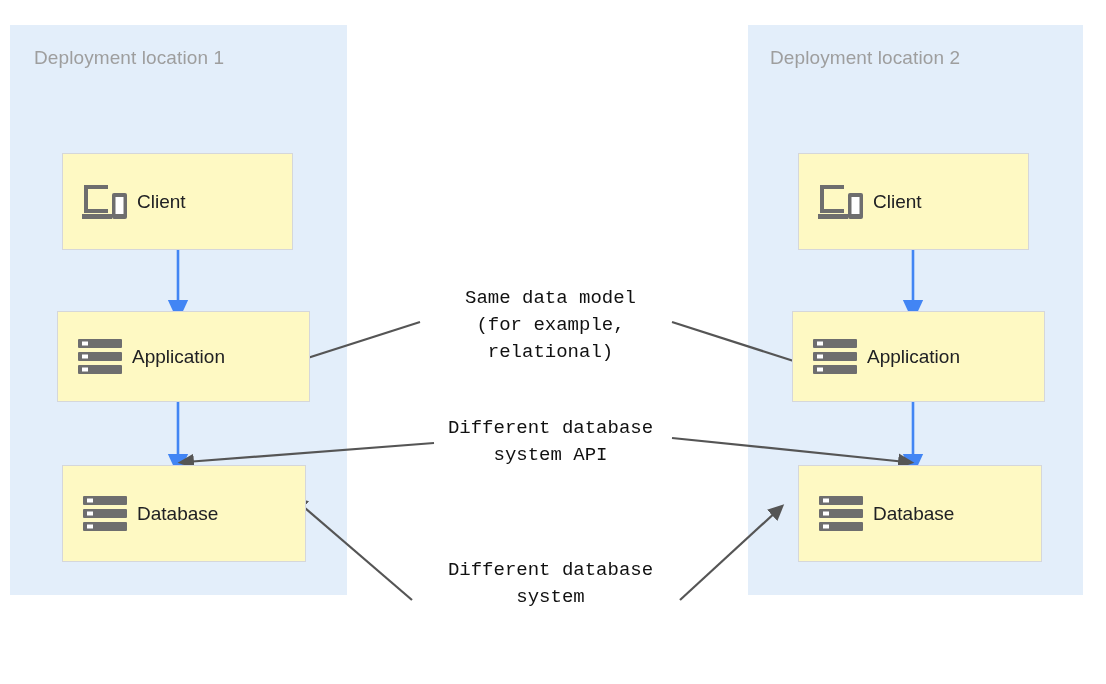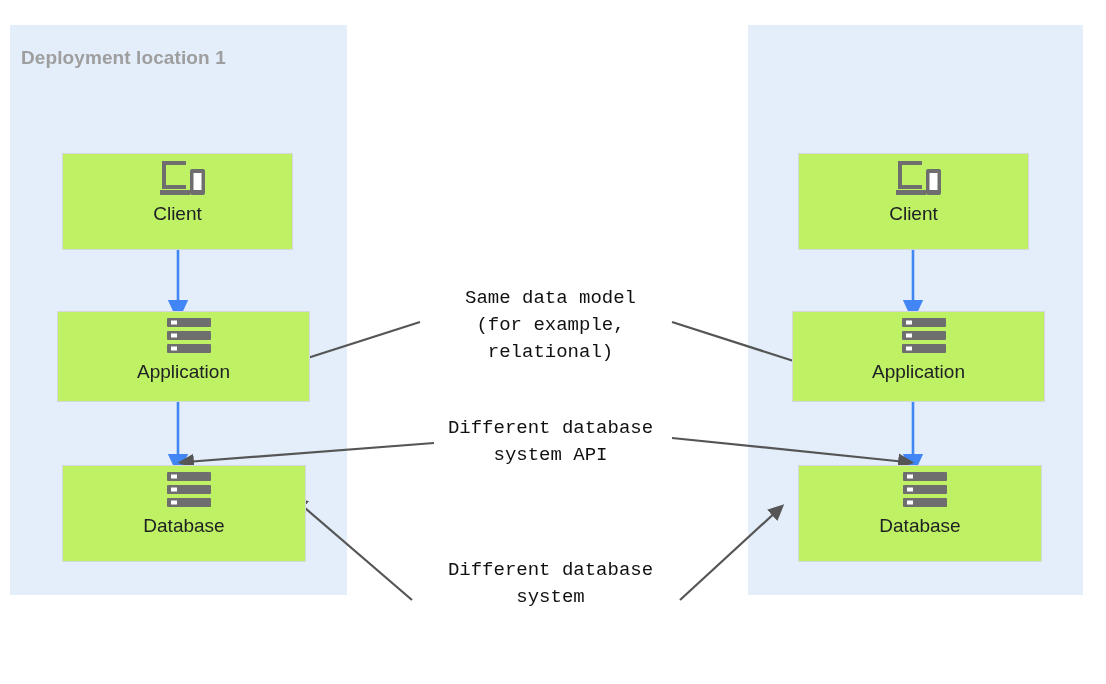--- a/index.html
+++ b/index.html
@@ -24,25 +24,25 @@
   .zone-title {
     position: absolute;
     color: #9e9e9e;
     font-size: 19px;
     line-height: 22px;
     letter-spacing: 0.1px;
     white-space: nowrap;
   }
   .node {
     position: absolute;
-    background: #bef264;
+    background: #fef9c3;
     border: 1px solid #d5d7da;
     box-sizing: border-box;
     display: flex;
-    flex-direction: column;
+    flex-direction: row;
     align-items: center;
   }
   .node .icon-wrap {
     width: 64px;
     min-width: 64px;
     height: 48px;
     display: flex;
     align-items: center;
     justify-content: center;
     margin-left: 10px;
@@ -72,21 +72,22 @@
   }
 </style>
 </head>
 <body>
 
 <div id="canvas">
 
   <div class="zone" style="left:10px; top:25px; width:337px; height:570px;"></div>
   <div class="zone" style="left:748px; top:25px; width:335px; height:570px;"></div>
 
-  <div class="zone-title" style="left:21px; top:47px;font-weight:bold;">Deployment location 1</div>
+  <div class="zone-title" style="left:34px; top:47px;">Deployment location 1</div>
+  <div class="zone-title" style="left:770px; top:47px;">Deployment location 2</div>
 
   <svg class="svg-layer" viewBox="0 0 1106 684" xmlns="http://www.w3.org/2000/svg">
     <defs>
       <marker id="blue-arrowhead" markerWidth="9" markerHeight="9" refX="4.2" refY="4.5" orient="auto" markerUnits="strokeWidth">
         <path d="M0,0.6 L8.4,4.5 L0,8.4 z" fill="#4285f4"></path>
       </marker>
       <marker id="gray-arrowhead" markerWidth="8" markerHeight="8" refX="3.6" refY="4" orient="auto" markerUnits="strokeWidth">
         <path d="M0,0.5 L7.4,4 L0,7.5 z" fill="#555555"></path>
       </marker>
     </defs>

